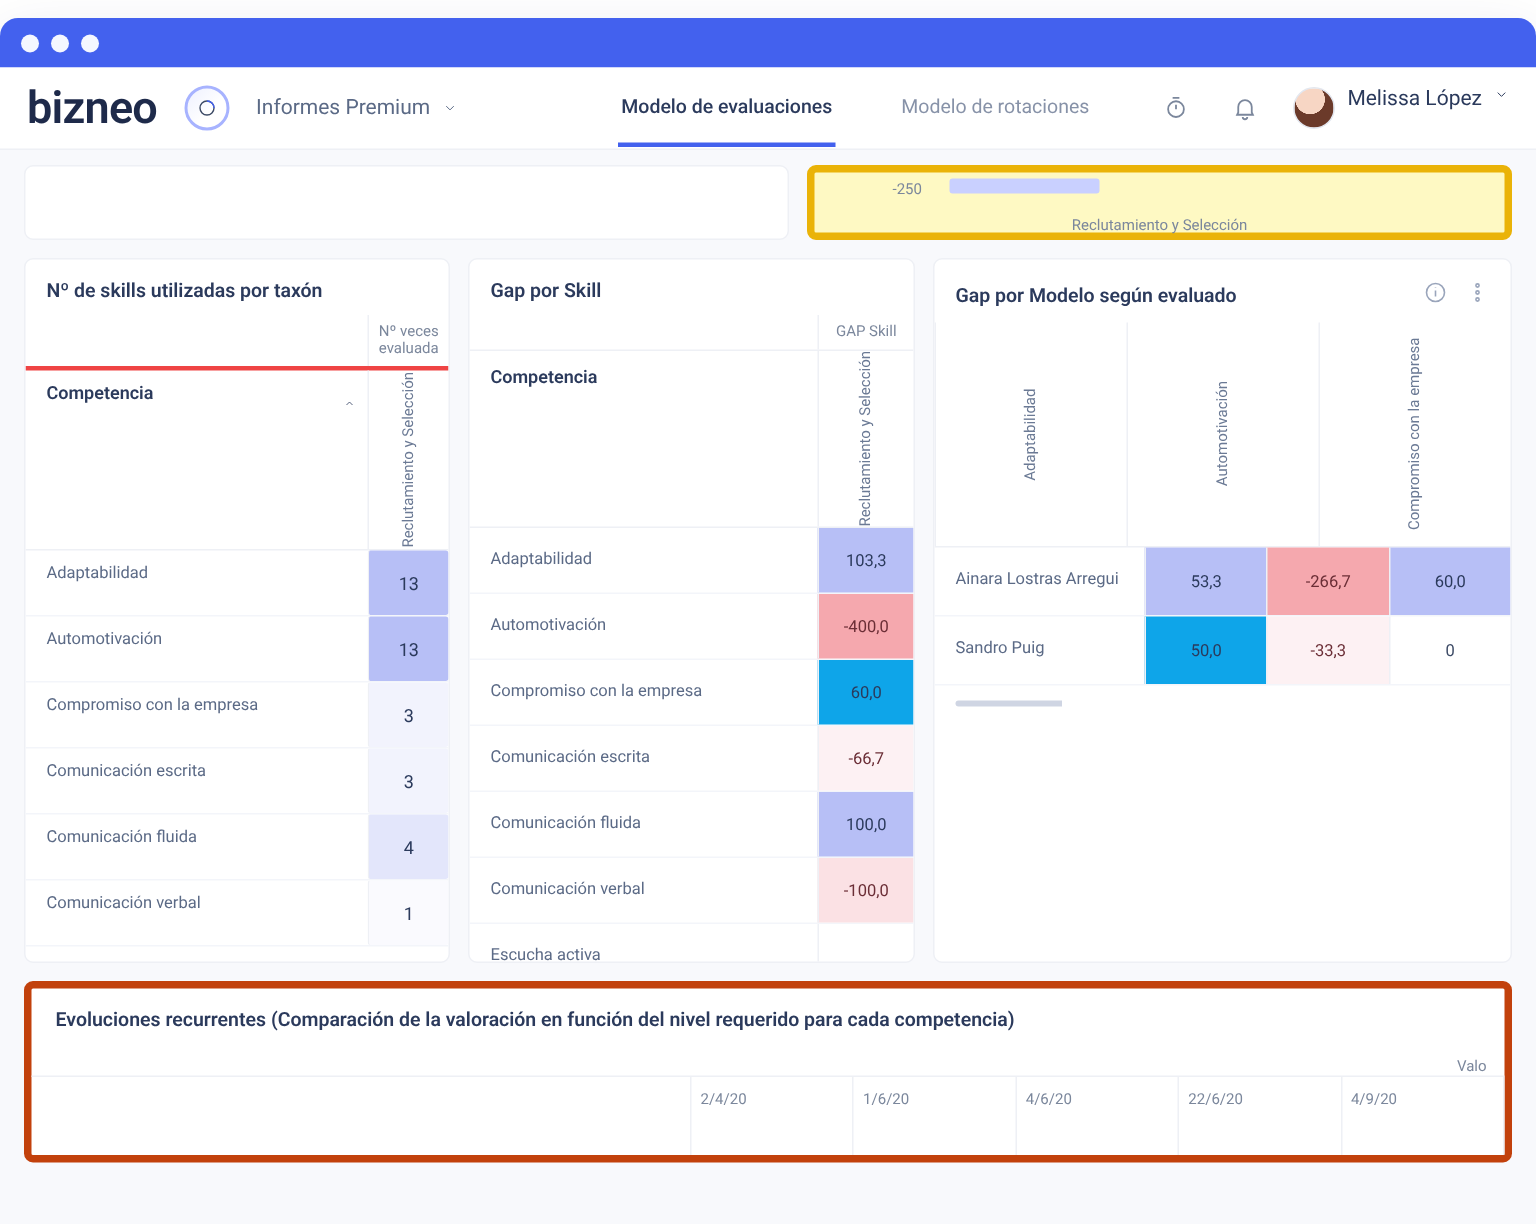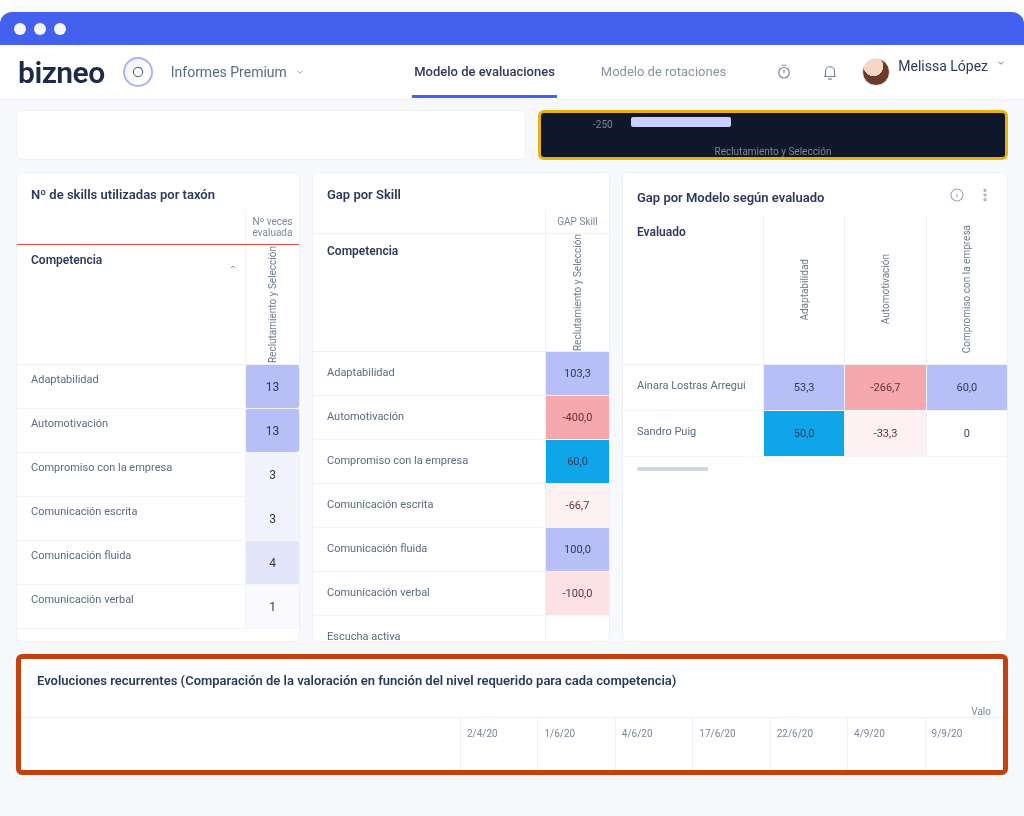--- a/index.html
+++ b/index.html
@@ -28,28 +28,28 @@
   .content { flex:1; overflow:hidden; background:#f8f9fc; padding: 10px 16px 16px; position:relative; }
   .grid { display:grid; grid-template-columns: 284px 298px 1fr; gap: 12px; height: 470px; }
 
   .card { background:#fff; border:1px solid #eef0f5; border-radius:6px; display:flex; flex-direction:column; overflow:hidden; }
   .card-hdr { display:flex; align-items:center; padding: 14px 14px 8px; gap:8px; }
   .card-title { font-size:13px; color:#2b3a5c; font-weight:600; }
 
   
   .toprow { display:flex; gap:12px; margin-bottom:12px; }
   .top-left { flex:1; background:#fff; border:1px solid #eef0f5; border-radius:6px; height:50px; }
-  .top-right { width: 470px; background:#0f172a; border:3px solid #eab308; border-radius:6px; height:50px; position:relative; display:flex; flex-direction:column; align-items:center; justify-content:flex-end; }
+  .top-right { width: 470px; background:#fef9c3; border:5px solid #eab308; border-radius:6px; height:50px; position:relative; display:flex; flex-direction:column; align-items:center; justify-content:center; }
   .axis-tick { font-size:10px; color:#7b879c; position:absolute; left:52px; top:6px; }
   .barseg { position:absolute; top:4px; left:90px; width:100px; height:10px; background:#c9d0ff; border-radius:2px; }
   .axislbl { font-size:10px; color:#7b879c; margin-top: 30px; }
 
   
   .t1 { display:flex; flex-direction:column; font-size:12px; }
-  .t1 .hdrow { display:flex; border-bottom:1px solid #ef4444; }
+  .t1 .hdrow { display:flex; border-bottom:3px solid #ef4444; }
   .t1 .hcol1 { flex:1; padding: 14px 10px 8px 14px; color:#2b3a5c; font-weight:600; position:relative; }
   .t1 .hcol2 { width:54px; padding: 6px 4px; font-size:10px; color:#7b879c; text-align:center; border-left:1px solid #eef0f5; line-height:1.1; }
   .t1 .subrow { display:flex; border-bottom:1px solid #eef0f5; min-height:120px; }
   .t1 .subcol1 { flex:1; padding:8px 10px 8px 14px; color:#2b3a5c; font-weight:600; display:flex; align-items:flex-start; font-size:12px; }
   .t1 .vlabel { width:54px; border-left:1px solid #eef0f5; display:flex; align-items:center; justify-content:center; }
   .t1 .vtext { writing-mode: vertical-rl; transform: rotate(180deg); font-size:10px; color:#6b7a95; white-space:nowrap; }
   .t1 .drow { display:flex; border-bottom:1px solid #f3f5fa; min-height:44px; }
   .t1 .dcell1 { flex:1; padding:8px 10px 4px 14px; color:#5b6a86; font-size:11px; }
   .t1 .dcell2 { width:54px; border-left:1px solid #eef0f5; display:flex; align-items:center; justify-content:center; font-size:12px; color:#2b3a5c; border-radius:2px; }
   .heat-hi { background:#b7bff6; }
@@ -267,21 +267,20 @@
                   <path d="M12 10v6M12 7v.5"></path>
                 </svg></span>
             <span><svg viewBox="0 0 24 24" width="16" height="16" stroke="none" fill="currentColor">
                   <circle cx="12" cy="5" r="1.6"></circle>
                   <circle cx="12" cy="12" r="1.6"></circle>
                   <circle cx="12" cy="19" r="1.6"></circle>
                 </svg></span>
           </div>
         </div>
         <div class="gridhdr" id="t3hdr">
-          <div class="gcol0">Evaluado</div>
         <div class="gcol">
               <span class="vv">Adaptabilidad</span>
             </div>
             <div class="gcol">
               <span class="vv">Automotivación</span>
             </div>
             <div class="gcol">
               <span class="vv">Compromiso con la empresa</span>
             </div>
           </div>
@@ -305,21 +304,19 @@
     </div>
 
     <div class="bottom-card">
       <div class="btitle">Evoluciones recurrentes (Comparación de la valoración en función del nivel requerido para cada competencia)</div>
       <div class="valhdr">Valo</div>
       <div class="bgrid" id="datesrow">
         <div class="bcol-empty"></div>
       <div class="bcol">2/4/20</div>
           <div class="bcol">1/6/20</div>
           <div class="bcol">4/6/20</div>
-          <div class="bcol">17/6/20</div>
           <div class="bcol">22/6/20</div>
           <div class="bcol">4/9/20</div>
-          <div class="bcol">9/9/20</div>
         </div>
     </div>
 
   </div>
 </div>
 
 </body></html>

